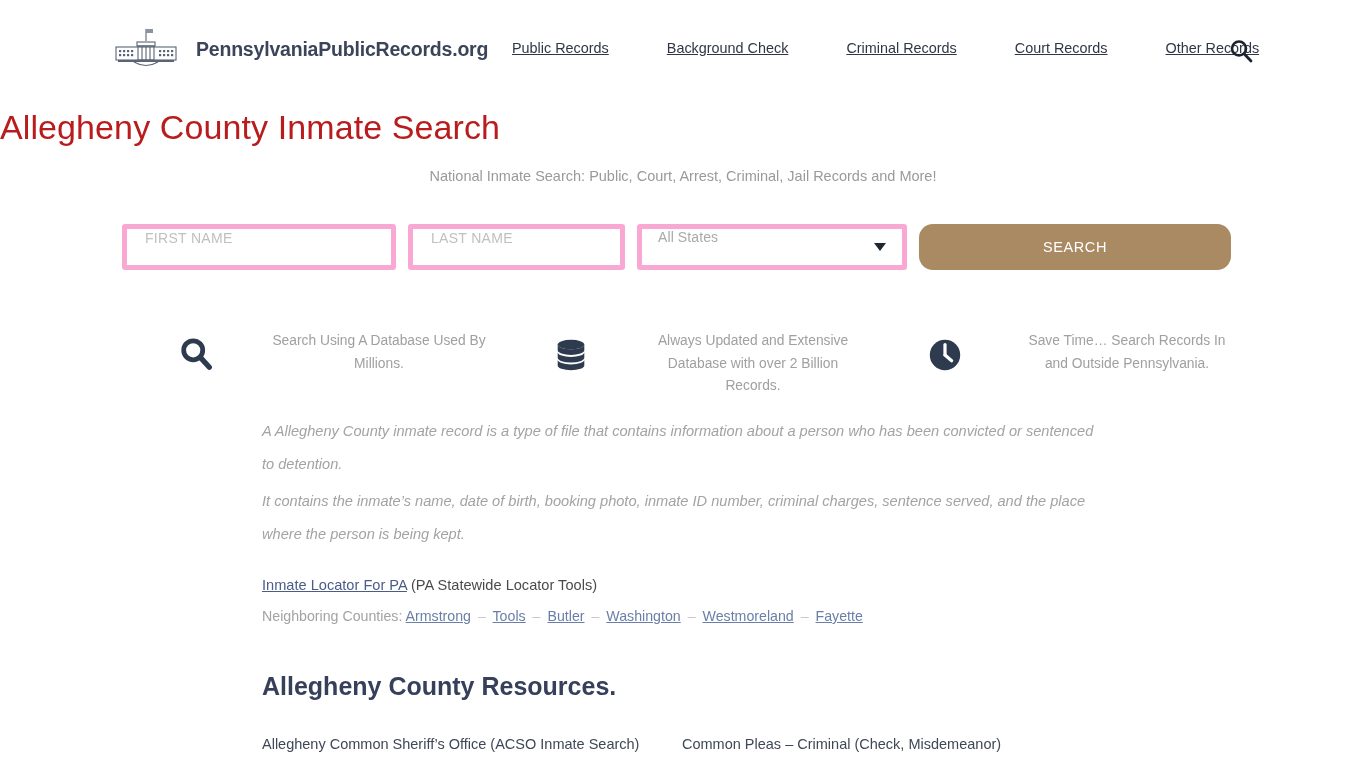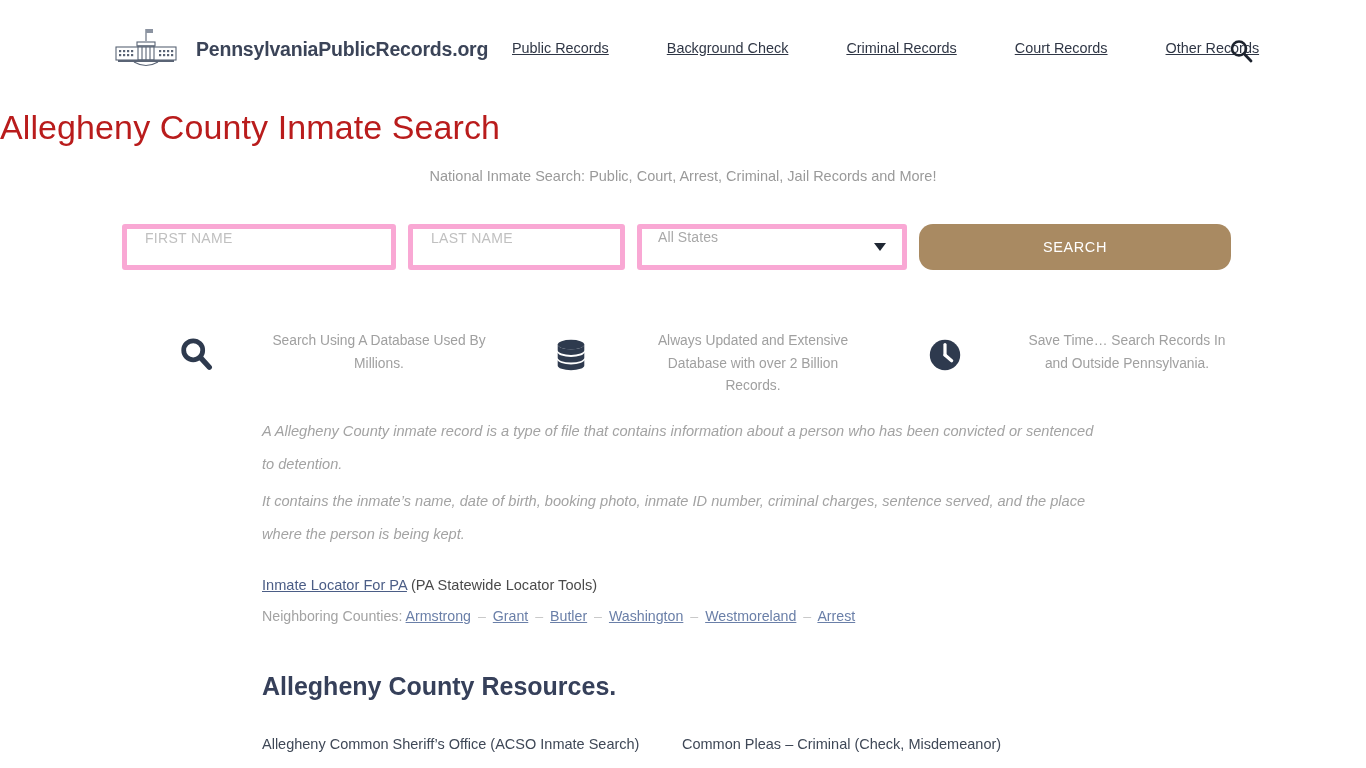--- a/index.html
+++ b/index.html
@@ -246,29 +246,29 @@
 
     <div class="links-row">
       <a href="#">Inmate Locator For PA</a>
       <span>(PA Statewide Locator Tools)</span>
     </div>
 
     <div class="counties-row">
       <span>Neighboring Counties:</span>
       <a href="#">Armstrong</a>
       <span class="sep">–</span>
-      <a href="#">Grant</a>
+      <a href="#">Tools</a>
       <span class="sep">–</span>
       <a href="#">Butler</a>
       <span class="sep">–</span>
       <a href="#">Washington</a>
       <span class="sep">–</span>
       <a href="#">Westmoreland</a>
       <span class="sep">–</span>
-      <a href="#">Arrest</a>
+      <a href="#">Fayette</a>
     </div>
 
     <h2 class="resources-title">Allegheny County Resources.</h2>
 
     <div class="resources-grid">
       <div class="res-col">
         <div class="res-name">Allegheny Common Sheriff’s Office (ACSO Inmate Search)</div>
         <div class="res-detail">436 Grant St, Pittsburgh, PA 15219</div>
       </div>
       <div class="res-col">

